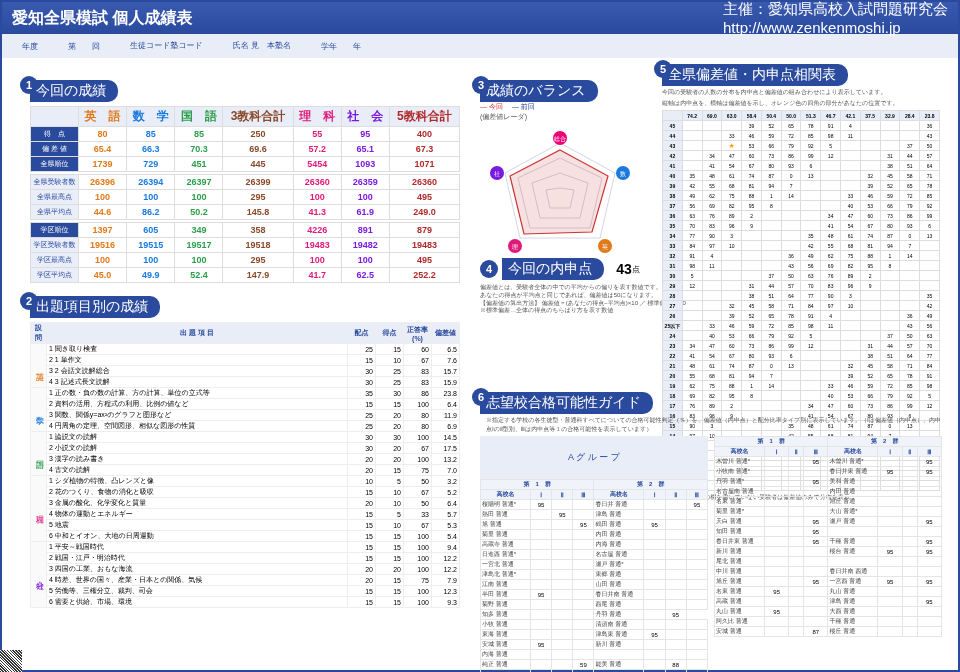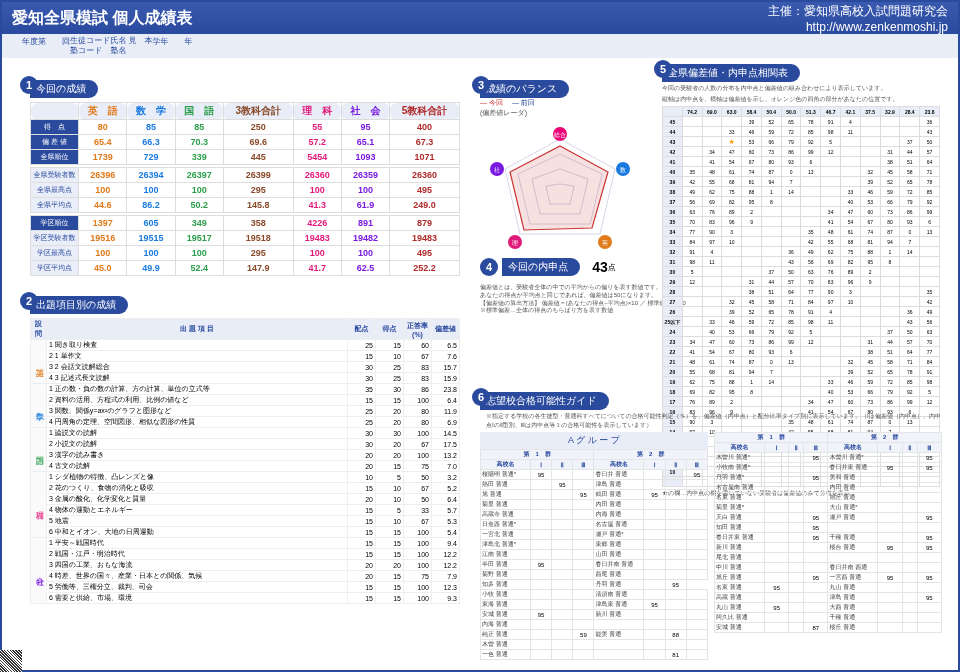--- a/index.html
+++ b/index.html
@@ -1,32 +1,32 @@
 <!DOCTYPE html>
 <html><head>
 <meta charset="utf-8">
 <style>
 * { margin: 0; padding: 0; box-sizing: border-box; }
 body { font-family: "Meiryo", sans-serif; font-size: 8px; background: #fff; width: 960px; height: 672px; position: relative; }
 .container { width: 960px; height: 672px; border: 2px solid #2a4a9e; position: relative; background: #fff; }
 .header { background: linear-gradient(to bottom, #3a5ab0, #2a4a9e); color: #fff; padding: 0 10px; display: flex; align-items: center; height: 32px; }
 .header .title { font-size: 16px; font-weight: bold; margin-right: 20px; }
-.header .subtitle { font-size: 12px; margin-left: auto; text-align: right; }
-.header-row2 { background: #e8edf7; padding: 2px 20px; font-size: 8px; color: #2a4a9e; display: flex; height: 24px; align-items: flex-start; }
-.header-row2 .col { display: flex; flex-direction: column; line-height: 1.2; }
+.header .subtitle { font-size: 15px; margin-left: auto; text-align: left; }
+.header-row2 { background: #e8edf7; padding: 2px 20px; font-size: 8px; color: #2a4a9e; display: flex; gap: 30px; height: 24px; align-items: center; }
+.header-row2 .col { display: flex; line-height: 1.2; }
 .badge { display: inline-flex; align-items: center; justify-content: center; width: 18px; height: 18px; border-radius: 50%; background: #2a4a9e; color: #fff; font-weight: bold; font-size: 11px; position: absolute; }
-.section-title { display: inline-block; background: #2a4a9e; color: #fff; padding: 2px 12px 2px 6px; font-size: 10px; border-radius: 0 10px 10px 0; }
+.section-title { display: inline-block; background: #2a4a9e; color: #fff; padding: 2px 12px 2px 6px; font-size: 14px; border-radius: 0 10px 10px 0; }
 .panel { position: absolute; }
 
 
 .p1 { left: 28px; top: 78px; width: 430px; }
 .p1 .badge { left: -10px; top: -4px; }
 .grid1 { width: 100%; border-collapse: collapse; margin-top: 4px; }
 .grid1 th, .grid1 td { border: 1px solid #ddd; padding: 1px 2px; text-align: center; font-size: 9px; height: 15px; }
-.grid1 th { background: #e8edf7; color: #2a4a9e; font-size: 10px; border-radius: 7px; }
+.grid1 th { background: #e8edf7; color: #2a4a9e; font-size: 12px; }
 .grid1 .rowhead { background: #eaeef8; color: #2a4a9e; font-size: 7px; width: 48px; text-align: center; }
 .grid1 .rowhead.dark { background: #2a4a9e; color: #fff; }
 .grid1 .eng { color: #e07a1a; }
 .grid1 .math { color: #1a7ae0; }
 .grid1 .jpn { color: #2a9e4a; }
 .grid1 .sum3 { color: #8a4a2a; }
 .grid1 .sci { color: #e01a7a; }
 .grid1 .soc { color: #7a1ae0; }
 .grid1 .sum5 { color: #b02a2a; }
 .grid1 .divider td { height: 3px; padding: 0; background: #fff; border: none; }
@@ -71,21 +71,21 @@
 .p5 .note { font-size: 6px; color: #555; margin-top: 2px; }
 
 
 .p6 { left: 478px; top: 390px; width: 462px; }
 .p6 .badge { left: -8px; top: -4px; }
 .p6 .sub { font-size: 6px; color: #555; margin: 2px 0 2px 6px; }
 .p6 .tabs { display: flex; gap: 6px; margin-left: 6px; margin-bottom: 2px; }
 .p6 .tab { background: #e8edf7; color: #2a4a9e; padding: 1px 8px; border-radius: 6px 6px 0 0; font-size: 8px; }
 .p6 .groups { display: flex; gap: 6px; }
 .group { flex: 1; }
-.group .gtitle { background: #e8edf7; color: #2a4a9e; text-align: center; font-size: 9px; padding: 2px; }
+.group .gtitle { background: #e8edf7; color: #2a4a9e; text-align: center; font-size: 9px; padding: 15px; }
 .gtable { width: 100%; border-collapse: collapse; }
 .gtable th, .gtable td { border: 1px solid #e5e5e5; font-size: 6px; padding: 0 1px; height: 10px; text-align: center; }
 .gtable th { background: #f0f3fa; color: #2a4a9e; }
 .gtable .sname { text-align: left; color: #444; width: 50px; }
 .formula-bar { position: absolute; left: 478px; top: 282px; width: 430px; font-size: 6px; color: #555; line-height: 1.3; }
 
 .qr { position: absolute; left: -2px; bottom: -2px; width: 22px; height: 22px; background: repeating-linear-gradient(45deg, #333, #333 1px, #fff 1px, #fff 2px); }
 </style>
 </head>
 <body>
@@ -144,21 +144,21 @@
             <td class="jpn"><b>70.3</b></td>
             <td class="sum3"><b>69.6</b></td>
             <td class="sci"><b>57.2</b></td>
             <td class="soc"><b>65.1</b></td>
             <td class="sum5"><b>67.3</b></td>
           </tr>
           <tr>
             <td class="rowhead dark">全県順位</td>
             <td class="eng"><b>1739</b></td>
             <td class="math"><b>729</b></td>
-            <td class="jpn"><b>339</b></td>
+            <td class="jpn"><b>451</b></td>
             <td class="sum3"><b>445</b></td>
             <td class="sci"><b>5454</b></td>
             <td class="soc"><b>1093</b></td>
             <td class="sum5"><b>1071</b></td>
           </tr>
           <tr class="divider">
             <td colspan="8"></td>
           </tr>
           <tr>
             <td class="rowhead ">全県受験者数</td>

